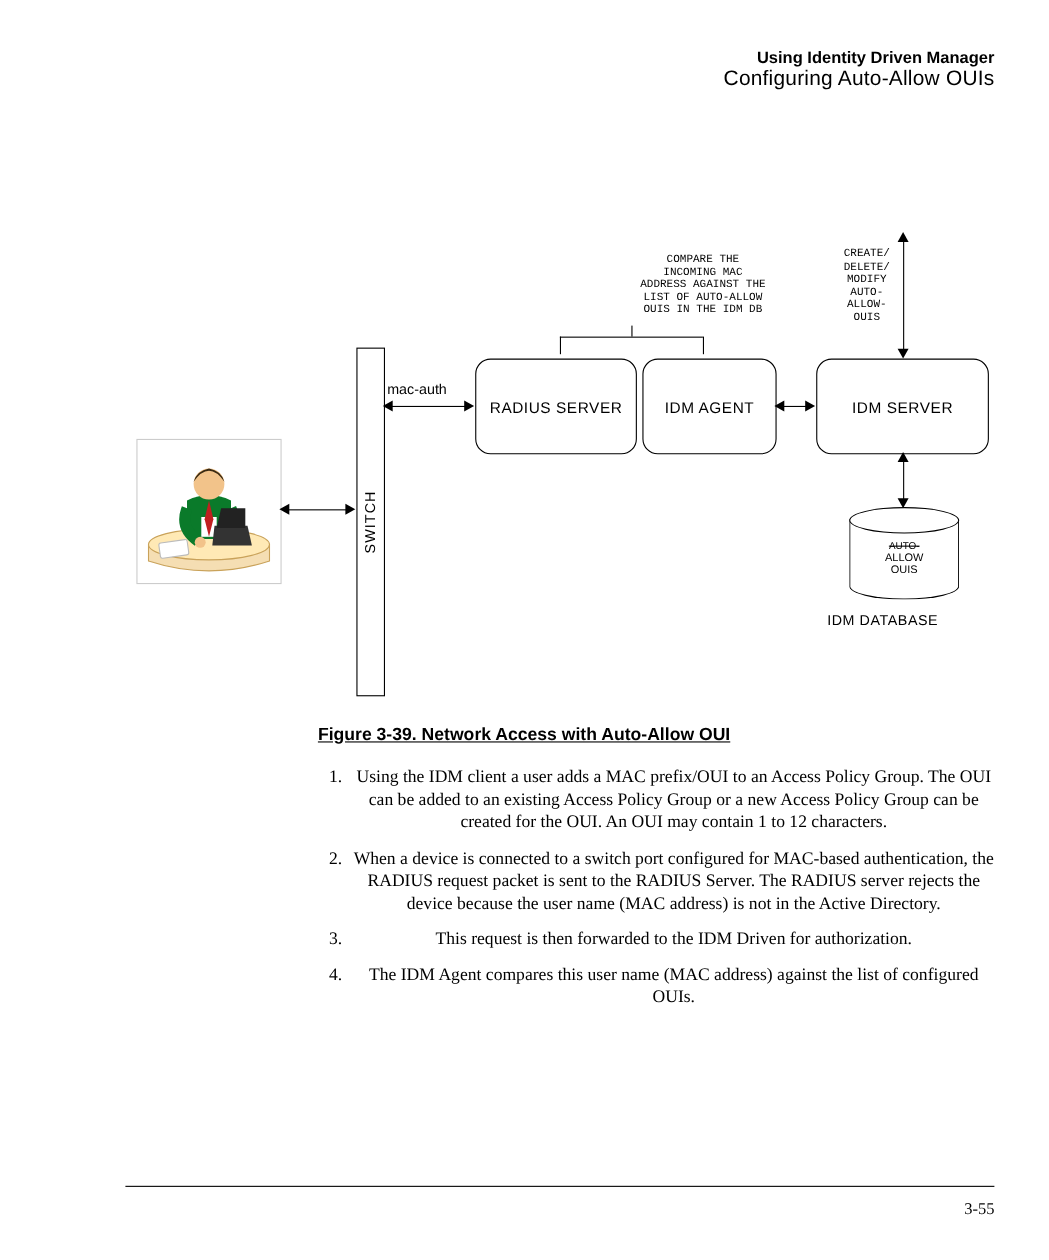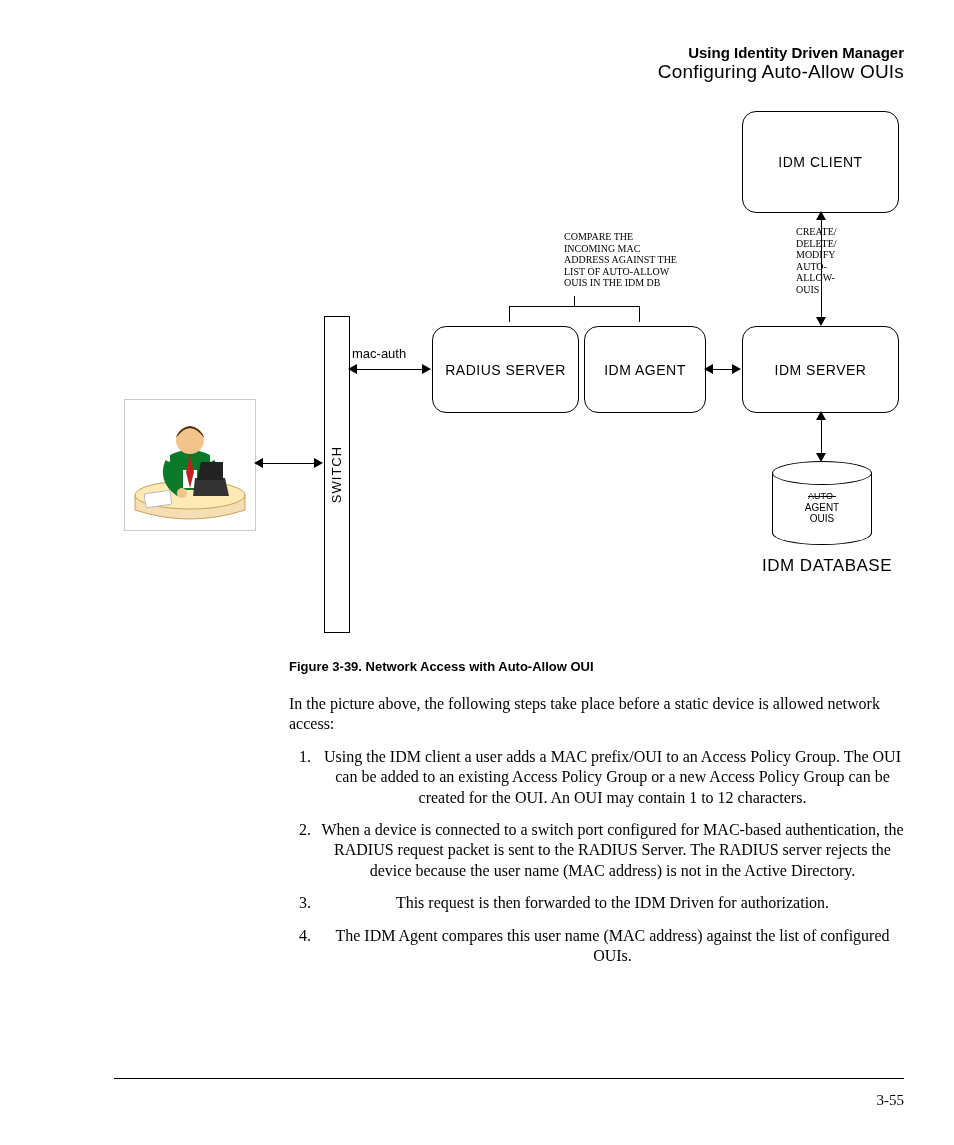--- a/index.html
+++ b/index.html
@@ -104,29 +104,29 @@
     font-family: Arial, Helvetica, sans-serif;
     font-size: 10px;
     line-height: 1.1;
     z-index: 1;
   }
   .db-label {
     position: absolute;
     top: 95px;
     width: 150px;
     left: -20px;
+    font-family: Arial, Helvetica, sans-serif;
+    font-size: 13px;
+    letter-spacing: 0.5px;
+  }
+  .small-text {
+    position: absolute;
+    font-family: Liberation Mono, monospace;
+    font-size: 10px;
     text-align: center;
-    font-family: Arial, Helvetica, sans-serif;
-    font-size: 17px;
-    letter-spacing: 0.5px;
-  }
-  .small-text {
-    position: absolute;
-    font-family: Liberation Serif, serif;
-    font-size: 10px;
     line-height: 1.15;
   }
   .mac-auth {
     position: absolute;
     left: 228px;
     top: 235px;
     font-family: Arial, Helvetica, sans-serif;
     font-size: 13px;
   }
 
@@ -165,23 +165,24 @@
   .content {
     margin-top: 12px;
     margin-left: 175px;
     width: 615px;
     font-size: 16px;
     line-height: 1.28;
   }
   .figcaption {
     font-family: Arial, Helvetica, sans-serif;
     font-weight: bold;
-    font-size: 13px;
+    font-size: 16px;
     margin-top: 18px;
     margin-bottom: 18px;
+    text-decoration: underline;
   }
   .intro {
     margin-bottom: 12px;
   }
   ol.steps {
     margin: 0;
     padding-left: 26px;
     text-align: center;
   }
   ol.steps li {
@@ -239,50 +240,47 @@
         <path d="M72 80 L98 80 L98 62 L76 62 Z" fill="#222"></path>
 
         <rect x="20" y="92" width="26" height="14" rx="2" fill="#fff" stroke="#bbb" transform="rotate(-8 33 99)"></rect>
       </svg>
     </div>
 
     <div class="switch">
       <span>SWITCH</span>
     </div>
 
-    <div class="box" style="left:618px; top:0px; width:155px; height:100px;">
-      <span>IDM CLIENT</span>
-    </div>
 
     <div class="box" style="left:308px; top:215px; width:145px; height:85px;justify-content:center;">
       <span>RADIUS SERVER</span>
     </div>
 
     <div class="box" style="left:618px; top:215px; width:155px; height:85px;">
       <span>IDM SERVER</span>
     </div>
 
     <div class="box" style="left:460px; top:215px; width:120px; height:85px;">
       <span>IDM AGENT</span>
     </div>
 
     <div class="db">
       <div class="db-top"></div>
       <div class="db-body">
         <span class="strike" style="font-size:9px;">AUTO-</span>
-        <span>AGENT</span>
+        <span>ALLOW</span>
         <span>OUIS</span>
       </div>
       <div class="db-label">IDM DATABASE</div>
     </div>
 
     <div class="small-text" style="left:440px; top:120px; width:150px;">
       COMPARE THE<br>INCOMING MAC<br>ADDRESS AGAINST THE<br>LIST OF AUTO-ALLOW<br>OUIS IN THE IDM DB
     </div>
-    <div class="small-text" style="left:672px; top:115px; width:56px;">
+    <div class="small-text" style="left:636px; top:115px; width:56px;">
       CREATE/<br>DELETE/<br>MODIFY<br>AUTO-<br>ALLOW-<br>OUIS
     </div>
     <div class="mac-auth">mac-auth</div>
 
     <div class="line-h" style="left:138px; top:352px; width:54px;"></div>
     <div class="arrow-l" style="left:130px; top:347px;"></div>
     <div class="arrow-r" style="left:190px; top:347px;"></div>
 
     <div class="line-h" style="left:232px; top:258px; width:68px;"></div>
     <div class="arrow-l" style="left:224px; top:253px;"></div>
@@ -301,21 +299,20 @@
     <div class="arrow-d" style="left:692px; top:342px;"></div>
 
     <div class="line-v" style="left:385px; top:195px; height:16px;"></div>
     <div class="line-v" style="left:515px; top:195px; height:16px;"></div>
     <div class="line-h" style="left:385px; top:195px; width:130px;"></div>
     <div class="line-v" style="left:450px; top:185px; height:10px;"></div>
   </div>
 
   <div class="content">
     <div class="figcaption">Figure 3-39. Network Access with Auto-Allow OUI</div>
-    <div class="intro">In the picture above, the following steps take place before a static device is allowed network access:</div>
     <ol class="steps">
       <li>Using the IDM client a user adds a MAC prefix/OUI to an Access Policy Group. The OUI can be added to an existing Access Policy Group or a new Access Policy Group can be created for the OUI. An OUI may contain 1 to 12 characters.</li>
       <li>When a device is connected to a switch port configured for MAC-based authentication, the RADIUS request packet is sent to the RADIUS Server. The RADIUS server rejects the device because the user name (MAC address) is not in the Active Directory.</li>
       <li>This request is then forwarded to the IDM Driven for authorization.</li>
       <li>The IDM Agent compares this user name (MAC address) against the list of configured OUIs.</li>
     </ol>
   </div>
 
   <div class="footer-line"></div>
   <div class="page-num">3-55</div>

